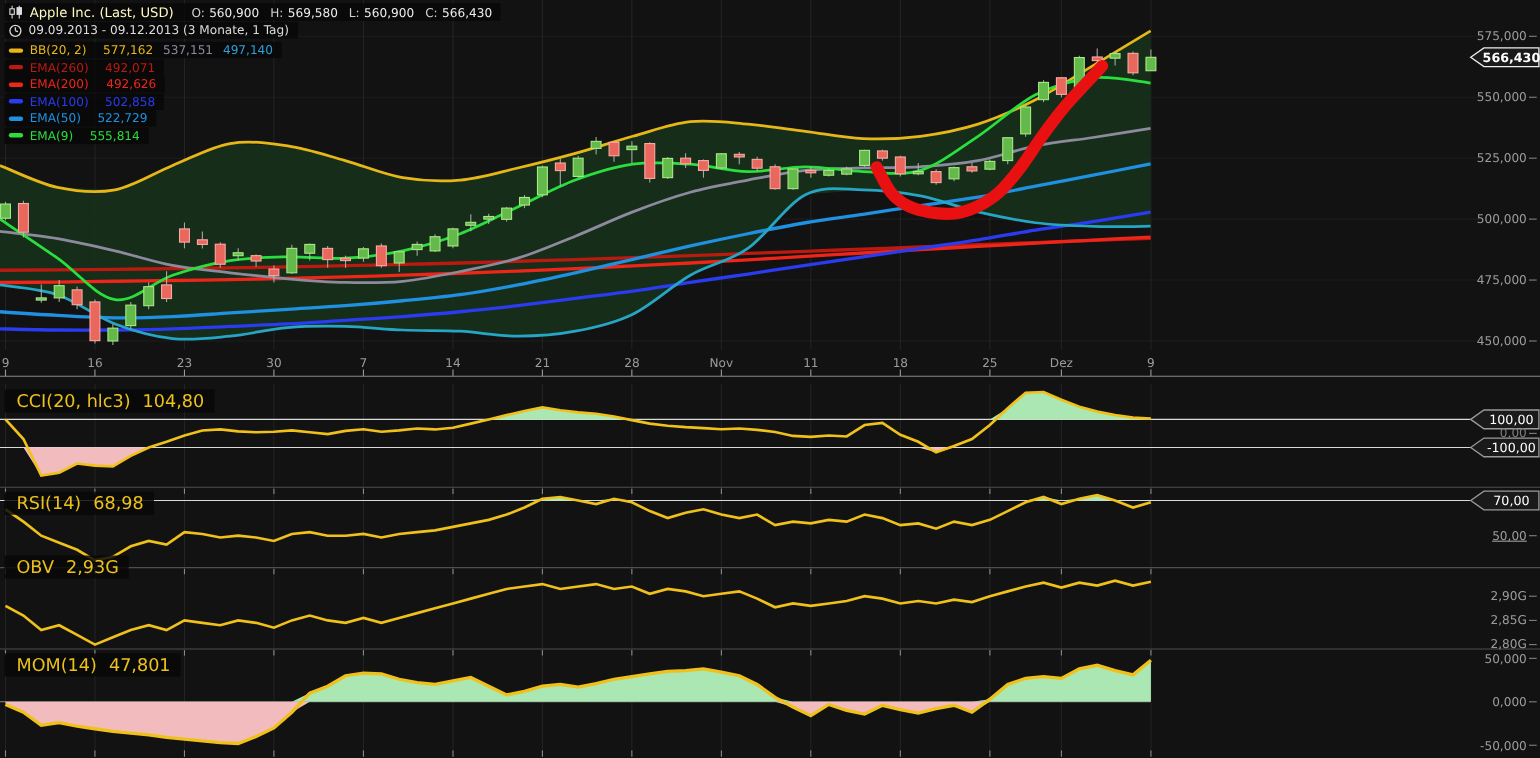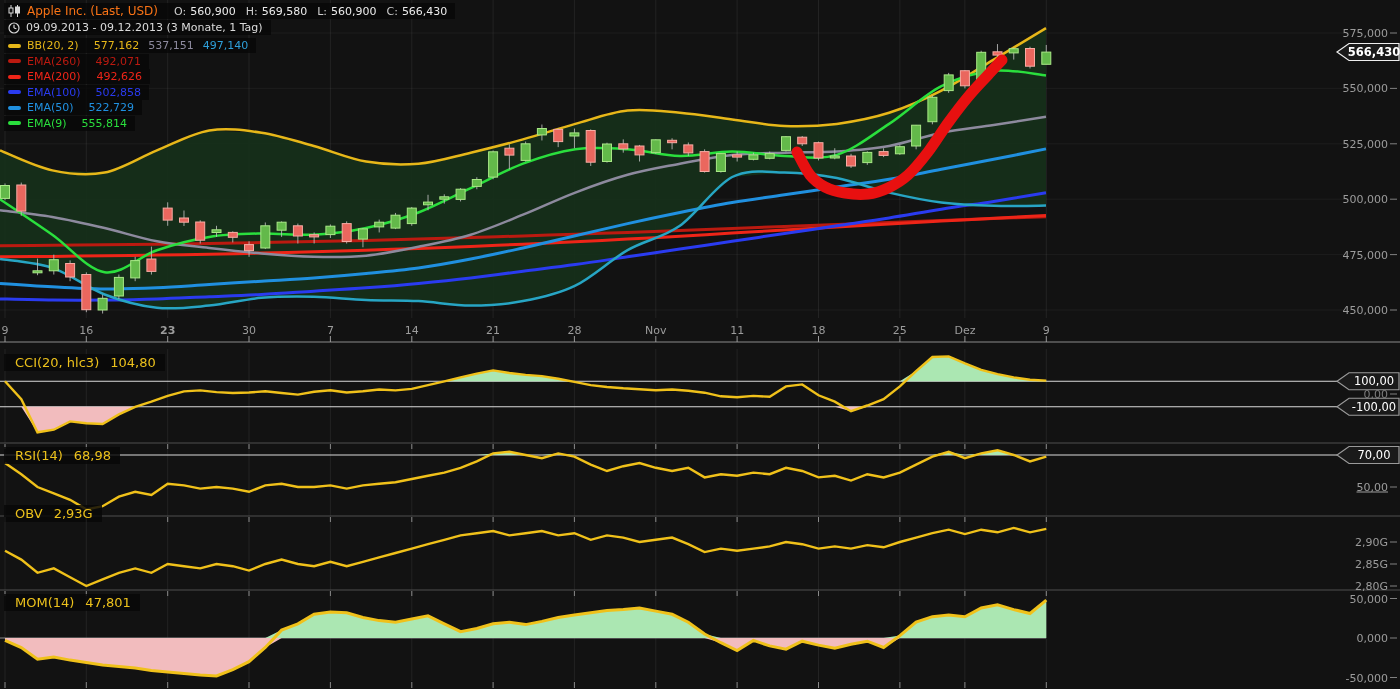--- a/index.html
+++ b/index.html
@@ -7,25 +7,25 @@
          font-family:"DejaVu Sans","Liberation Sans",sans-serif;}
   #chart-svg{position:absolute;left:0;top:0;}
   .lbl{position:absolute;color:#9c9c9c;font-size:11px;line-height:13px;white-space:nowrap;}
   .ylab{right:12px;transform:translateY(-50%);text-align:right;}
   .xlab{transform:translateX(-50%);}
   .dim{color:#7d7d7d;}
   #main-legend{position:absolute;left:0;top:0;}
   .lrow{position:absolute;left:4px;display:flex;align-items:center;gap:6px;
         background:rgba(8,8,8,.84);padding:1px 8px 1px 4px;font-size:11px;white-space:nowrap;width:max-content;}
   .lrow .sw{width:13px;height:4px;border-radius:2px;flex:0 0 auto;}
-  .ttl{color:#f97316;font-size:12px;}
+  .ttl{color:#fef9c3;font-size:12px;}
   .ohlc span.k{color:#cfcfcf;margin-left:10px;}
   .ohlc span.v{color:#ececec;margin-left:4px;}
   .pchip{position:absolute;left:4px;display:flex;align-items:center;gap:7px;
-         background:rgba(8,8,8,.84);padding:1px 9px 1px 4px;font-size:13px;width:max-content;}
+         background:rgba(8,8,8,.84);padding:1px 9px 1px 4px;font-size:16px;width:max-content;}
   .pchip .pv{margin-left:4px;}
 </style>
 </head>
 <body>
 
 <div id="stage">
   <svg id="chart-svg" width="1400" height="689">
       <line x1="5.0" y1="0" x2="5.0" y2="318" stroke="#232323" stroke-width="1"></line>
       <line x1="5.0" y1="349" x2="5.0" y2="443" stroke="#232323" stroke-width="1"></line>
       <line x1="5.0" y1="445" x2="5.0" y2="516" stroke="#232323" stroke-width="1"></line>
@@ -430,21 +430,21 @@
 
   <div id="labels">
       <div class="lbl ylab" style="top: 33px;">575,000</div>
       <div class="lbl ylab" style="top: 88.4px;">550,000</div>
       <div class="lbl ylab" style="top: 143.8px;">525,000</div>
       <div class="lbl ylab" style="top: 199.2px;">500,000</div>
       <div class="lbl ylab" style="top: 254.6px;">475,000</div>
       <div class="lbl ylab" style="top: 310px;">450,000</div>
       <div class="lbl xlab" style="left: 5px; top: 324px;">9</div>
       <div class="lbl xlab" style="left: 86.35px; top: 324px;">16</div>
-      <div class="lbl xlab" style="left: 167.7px; top: 324px; font-weight: bold;">23</div>
+      <div class="lbl xlab" style="left: 167.7px; top: 324px;">23</div>
       <div class="lbl xlab" style="left: 249.05px; top: 324px;">30</div>
       <div class="lbl xlab" style="left: 330.4px; top: 324px;">7</div>
       <div class="lbl xlab" style="left: 411.75px; top: 324px;">14</div>
       <div class="lbl xlab" style="left: 493.1px; top: 324px;">21</div>
       <div class="lbl xlab" style="left: 574.45px; top: 324px;">28</div>
       <div class="lbl xlab" style="left: 655.8px; top: 324px;">Nov</div>
       <div class="lbl xlab" style="left: 737.15px; top: 324px;">11</div>
       <div class="lbl xlab" style="left: 818.5px; top: 324px;">18</div>
       <div class="lbl xlab" style="left: 899.85px; top: 324px;">25</div>
       <div class="lbl xlab" style="left: 964.93px; top: 324px;">Dez</div>

